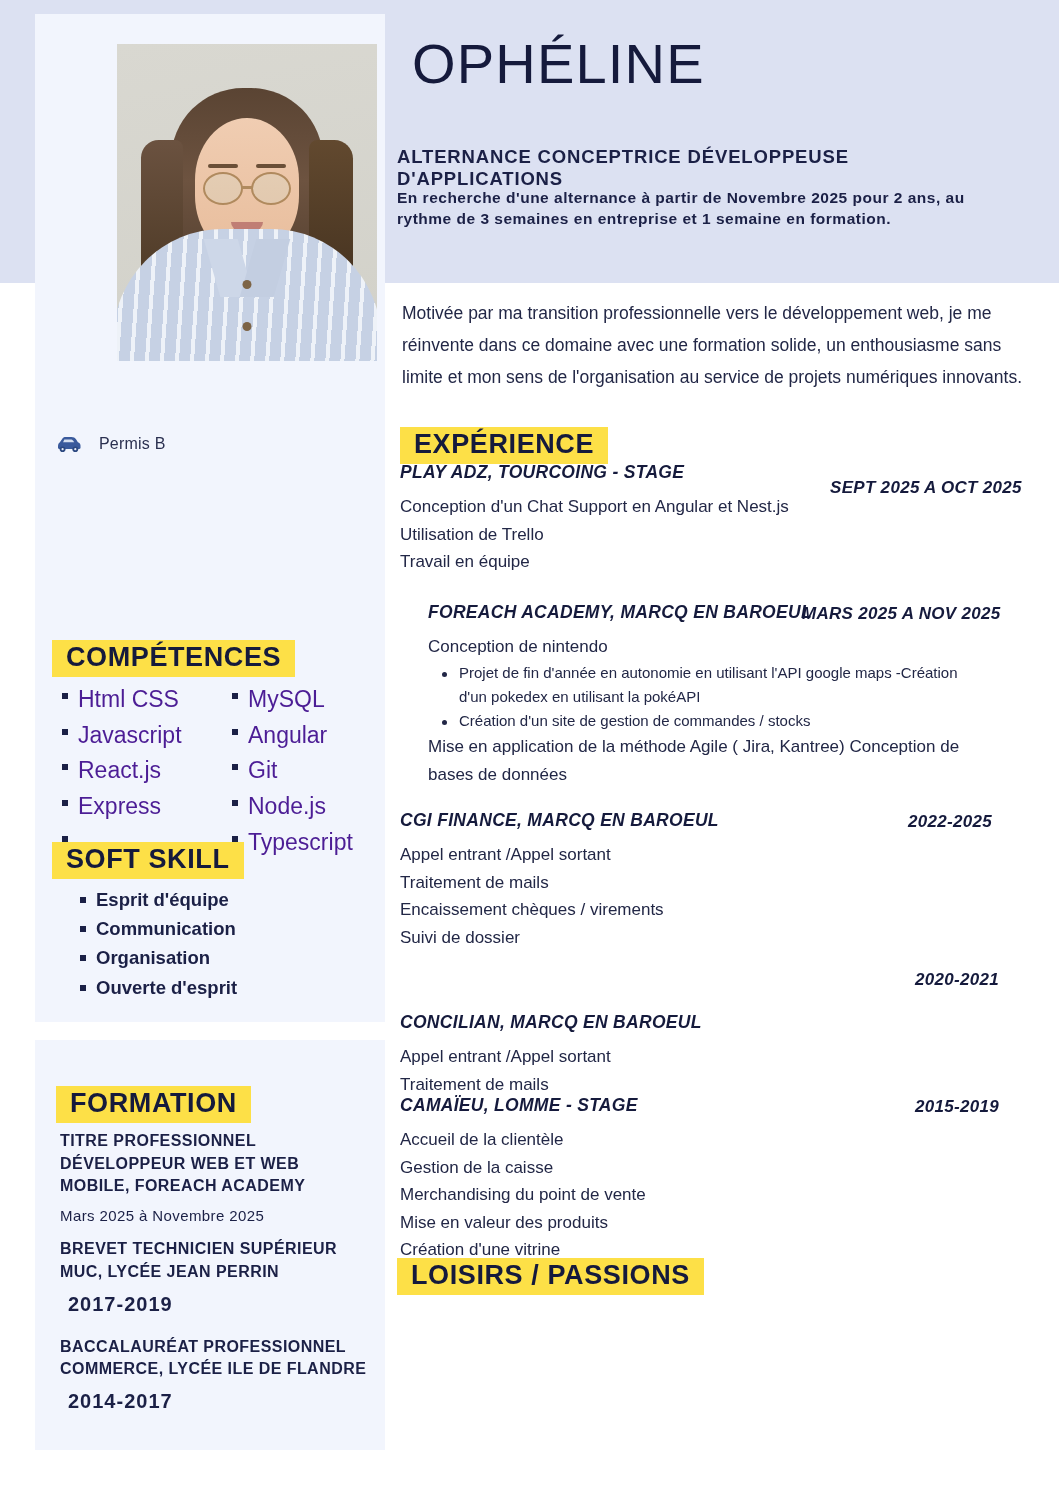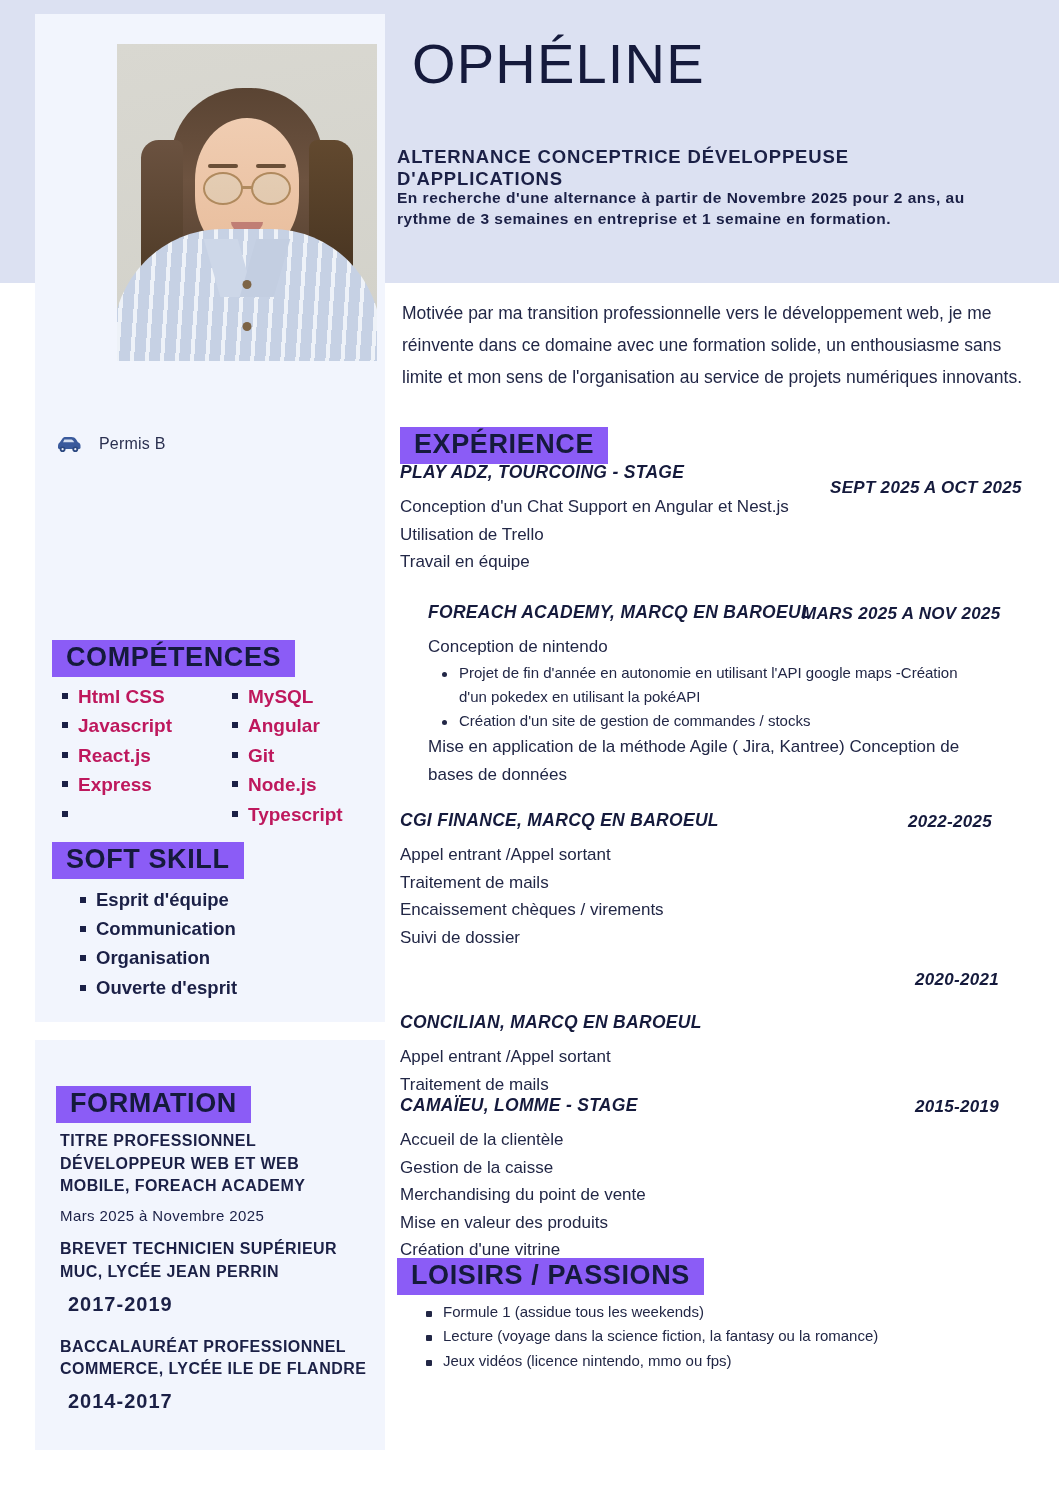--- a/index.html
+++ b/index.html
@@ -99,21 +99,21 @@
   .formation-card {
     position: absolute;
     left: 35px; top: 1040px;
     width: 350px; height: 410px;
     background: #f2f5fd;
   }
 
   
   .sec-head {
     display: inline-block;
-    background: #8b5cf6;
+    background: #fde047;
     padding: 3px 14px 5px 14px;
     font-size: 27px;
     font-weight: 700;
     letter-spacing: .6px;
     color: #151a3c;
     line-height: 1.08;
   }
 
   
   .name {
@@ -186,22 +186,22 @@
 
   
   .comp-head { position: absolute; left: 52px; top: 640px; }
   .comp-grid {
     position: absolute; left: 50px; top: 682px;
     width: 330px;
     display: grid; grid-template-columns: 170px 160px;
   }
   .comp-grid li {
     position: relative; padding-left: 28px;
-    font-size: 19px; font-weight: 700; line-height: 1.55;
-    color: #be185d; list-style: none;
+    font-size: 23px; font-weight: 400; line-height: 1.55;
+    color: #4c1d95; list-style: none;
   }
   .comp-grid li::before {
     content: ""; position: absolute; left: 12px; top: 11px;
     width: 6px; height: 6px; background: #1b2046;
   }
 
   .soft-head { position: absolute; left: 52px; top: 842px; }
   .soft-list { position: absolute; left: 68px; top: 885px; width: 300px; }
   .soft-list li {
     position: relative; padding-left: 28px;
@@ -370,19 +370,14 @@
           <div>Gestion de la caisse</div>
           <div>Merchandising du point de vente</div>
           <div>Mise en valeur des produits</div>
           <div>Création d'une vitrine</div>
         </div>
       </div>
       <div class="job-date" style="top: 1097px; left: 915px;">2015-2019</div>
     </div>
 
   <div class="loisir-head sec-head">LOISIRS / PASSIONS</div>
-  <ul class="dots sq" id="loisirs" style="position:absolute;left:412px;top:1300px;width:600px;">
-      <li>Formule 1 (assidue tous les weekends)</li>
-      <li>Lecture (voyage dans la science fiction, la fantasy ou la romance)</li>
-      <li>Jeux vidéos (licence nintendo, mmo ou fps)</li>
-    </ul>
 
 </div>
 
 </body></html>

